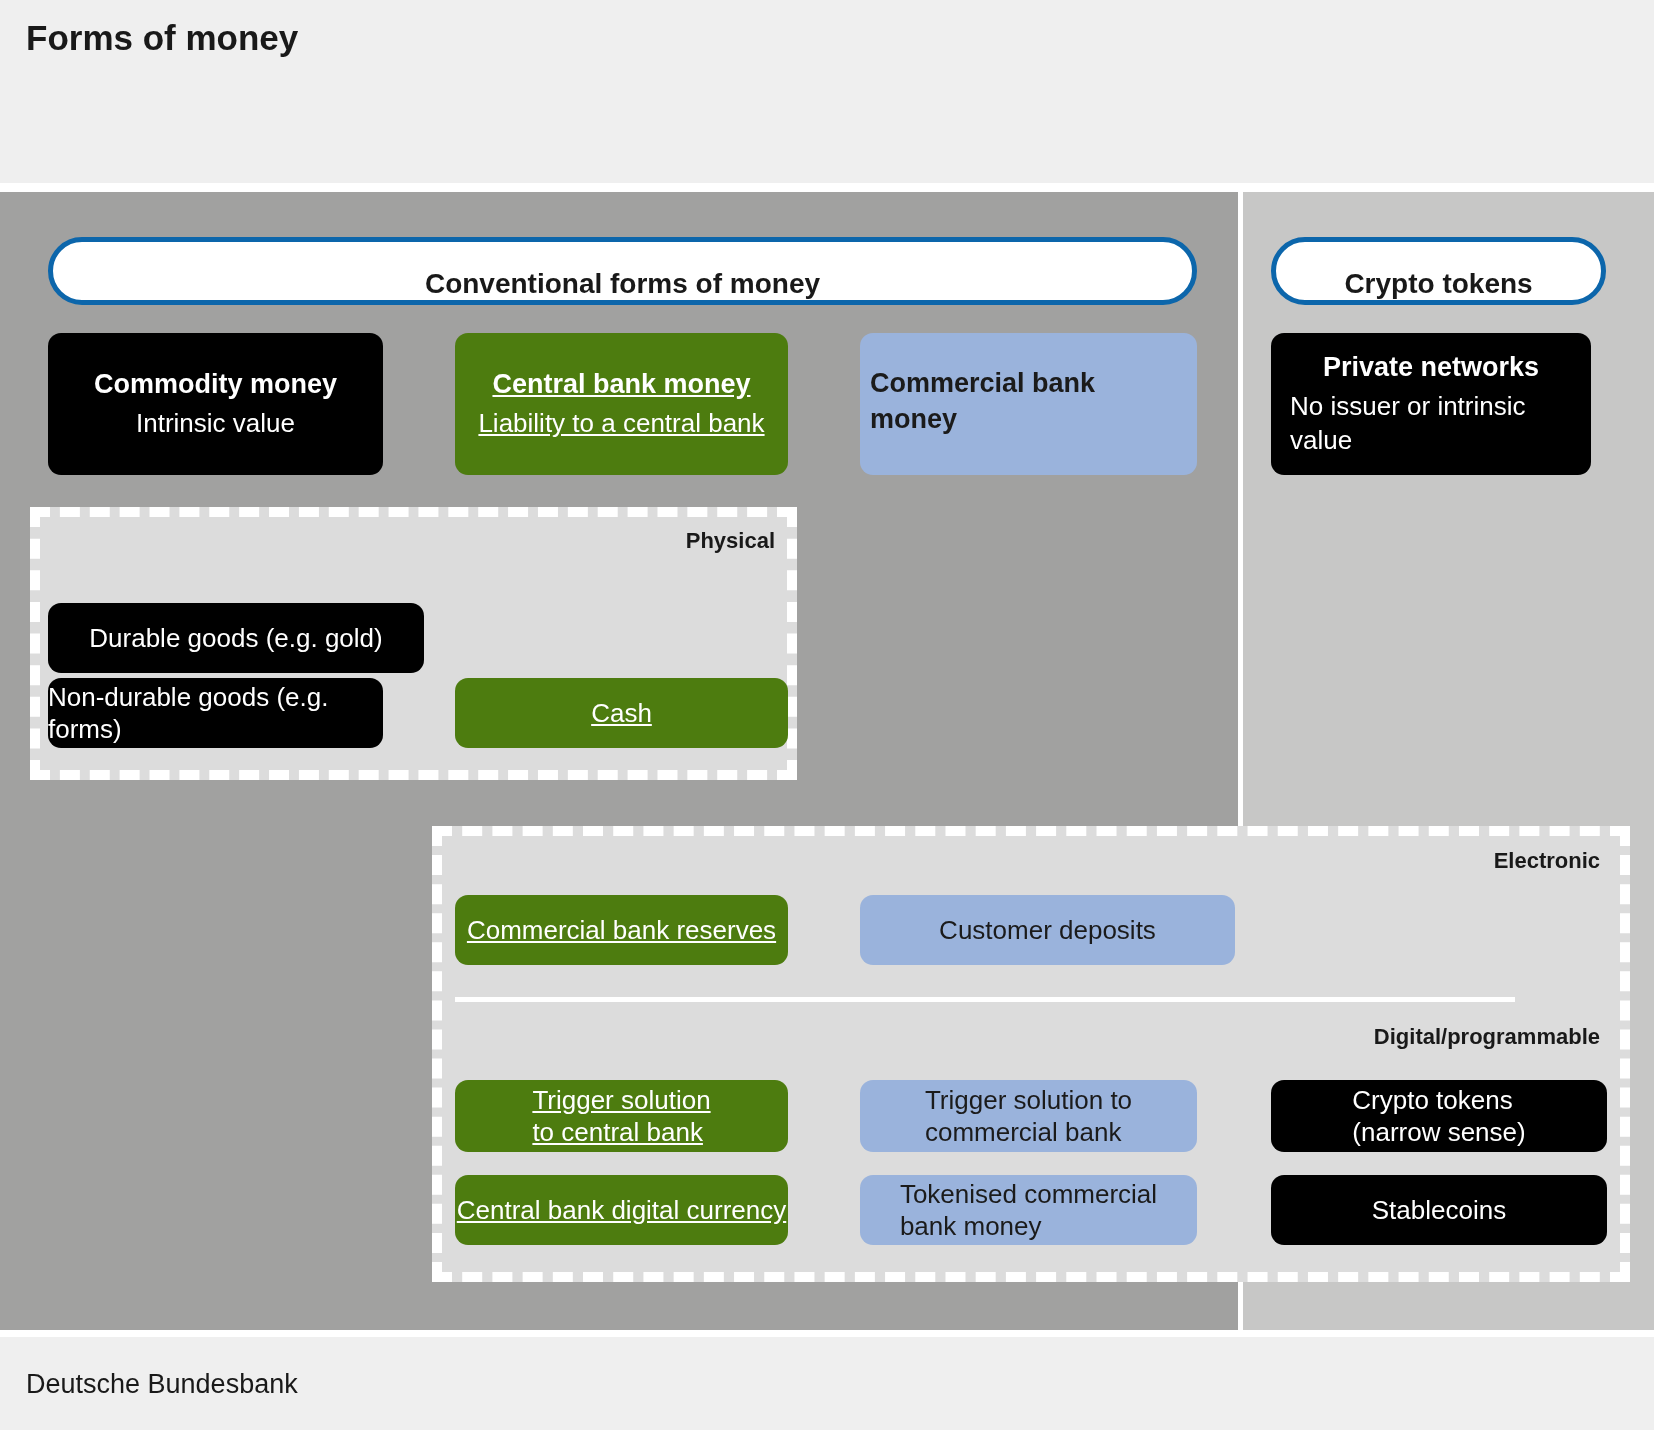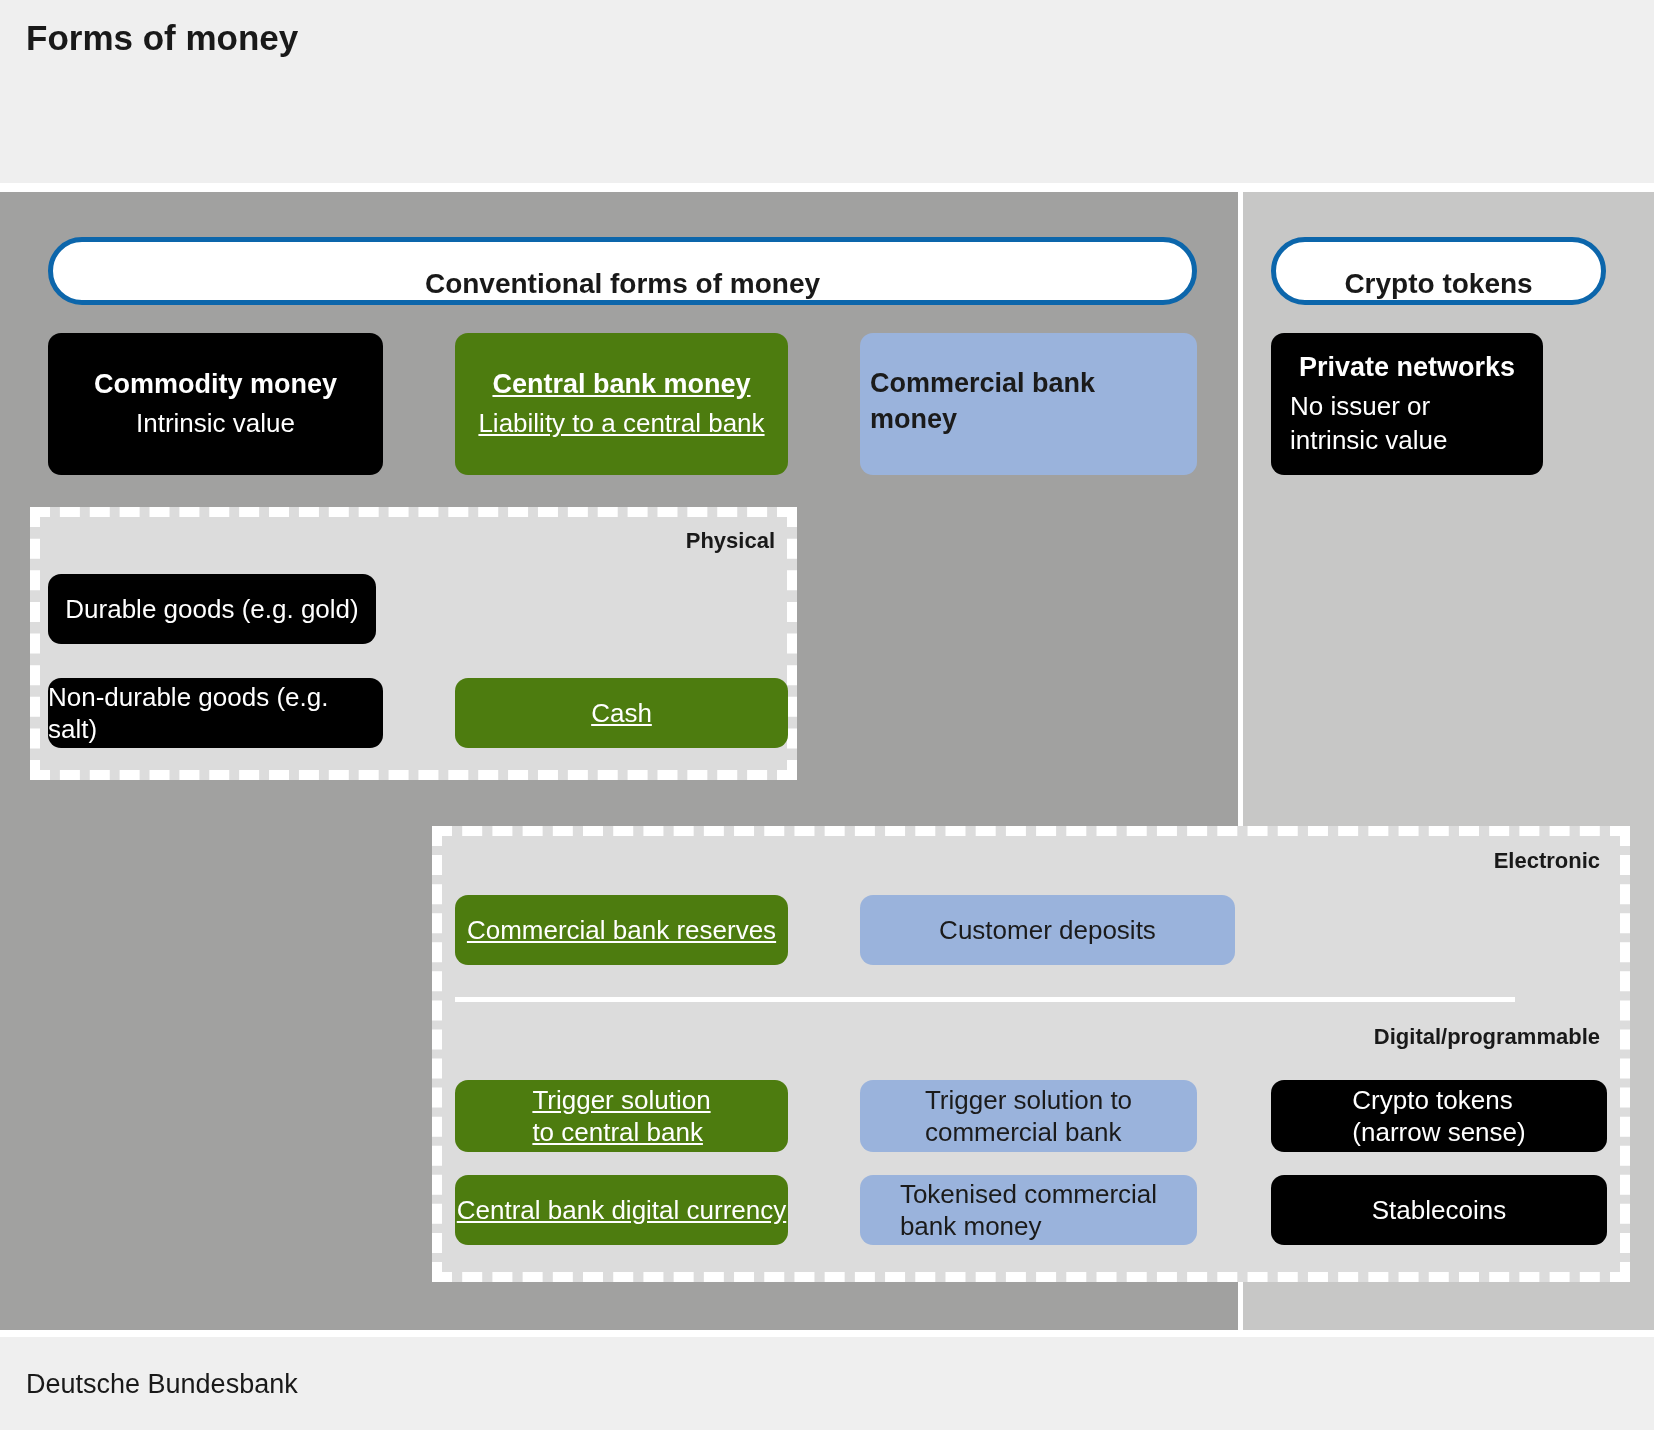--- a/index.html
+++ b/index.html
@@ -58,33 +58,33 @@
   <div class="t">Commodity money</div>
   <div class="s">Intrinsic value</div>
 </div>
 <div class="abs box med" style="left:455px;top:333px;width:333px;height:142px;padding:0 8px;">
   <div class="t">Central bank money</div>
   <div class="s">Liability to a central bank</div>
 </div>
 <div class="abs box light" style="left:860px;top:333px;width:337px;height:142px;padding:0 10px;">
   <div class="t">Commercial bank money</div>
 </div>
-<div class="abs box dark" style="left:1271px;top:333px;width:272px;height:142px;padding:0 19px;">
+<div class="abs box dark" style="left:1271px;top:333px;width:320px;height:142px;padding:0 19px;">
   <div class="t">Private networks</div>
   <div class="s">No issuer or intrinsic value</div>
 </div>
 
 <div class="abs dashed" style="left:30px;top:507px;width:767px;height:273px;"></div>
 <div class="abs zone-label" style="left:400px;top:528px;width:375px;">Physical</div>
 
-<div class="abs box dark small" style="left:48px;top:574px;width:328px;height:70px;">
+<div class="abs box dark small" style="left:48px;top:603px;width:376px;height:70px;">
   <span>Durable goods (e.g. gold)</span>
 </div>
 <div class="abs box dark small" style="left:48px;top:678px;width:335px;height:70px;">
-  <span>Non-durable goods (e.g. salt)</span>
+  <span>Non-durable goods (e.g. forms)</span>
 </div>
 <div class="abs box med small" style="left:455px;top:678px;width:333px;height:70px;">
   <span>Cash</span>
 </div>
 
 <div class="abs dashed" style="left:432px;top:826px;width:1198px;height:456px;"></div>
 <div class="abs zone-label" style="left:1000px;top:848px;width:600px;">Electronic</div>
 
 <div class="abs box med small" style="left:455px;top:895px;width:333px;height:70px;">
   <span>Commercial bank reserves</span>

